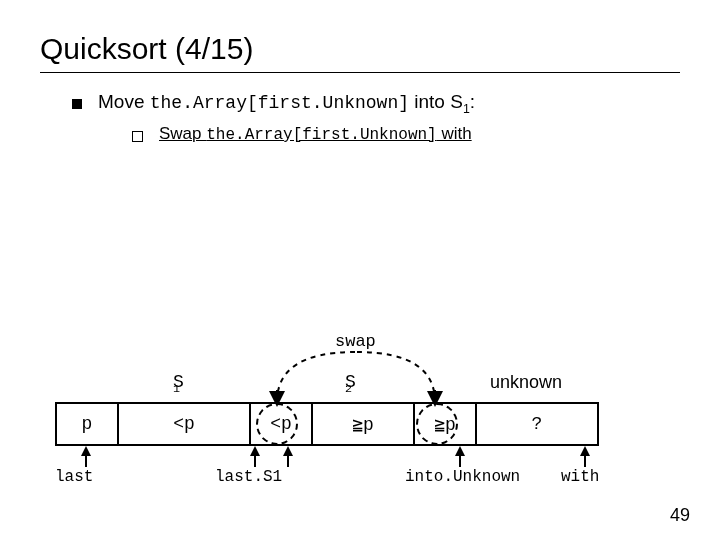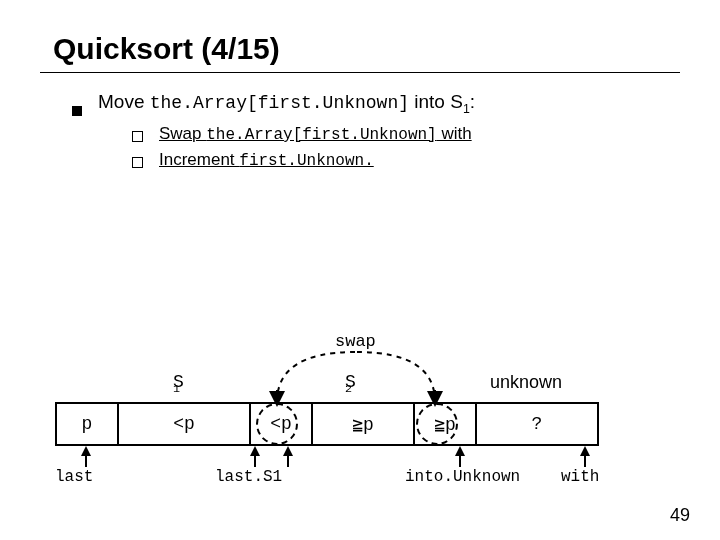--- a/index.html
+++ b/index.html
@@ -10,31 +10,31 @@
     background: #fff;
     font-family: Verdana, Arial, sans-serif;
     position: relative;
     overflow: hidden;
   }
   .page {
     padding: 32px 40px 0 40px;
   }
   h1 {
     font-size: 30px;
-    font-weight: 700;
-    margin: 0 0 6px 13px;
+    font-weight: 400;
+    margin: 0 0 6px 0;
   }
   .rule {
     border: none;
     border-top: 1px solid #000;
     margin: 0 0 18px 0;
   }
   .bullet-main {
     display: flex;
-    align-items: flex-end;
+    align-items: flex-start;
     margin-left: 32px;
     margin-bottom: 8px;
     font-size: 19px;
   }
   .sq {
     width: 10px; height: 10px;
     background: #000;
     margin-top: 8px;
     margin-right: 16px;
     flex: 0 0 auto;
@@ -167,26 +167,20 @@
     <div>
       <span>Move </span><span class="code">the.Array[first.Unknown]</span><span> into S</span><sub>1</sub><span>:</span>
     </div>
   </div>
 
   <div class="sub-list small">
     <div class="sub-item">
       <div class="sqo"></div>
       <div>
         <span>Swap </span><span class="code">the.Array[first.Unknown]</span><span> with</span><br>
-      </div>
-    </div>
-    <div class="sub-item">
-      <div class="sqo"></div>
-      <div>
-        <span>Increment </span><span class="code">first.Unknown.</span>
       </div>
     </div>
   </div>
 </div>
 
 <div class="diagram">
 
   <svg class="swap-arc">
     <defs>
       <marker id="ah" markerWidth="8" markerHeight="8" refX="5" refY="4" orient="auto">

